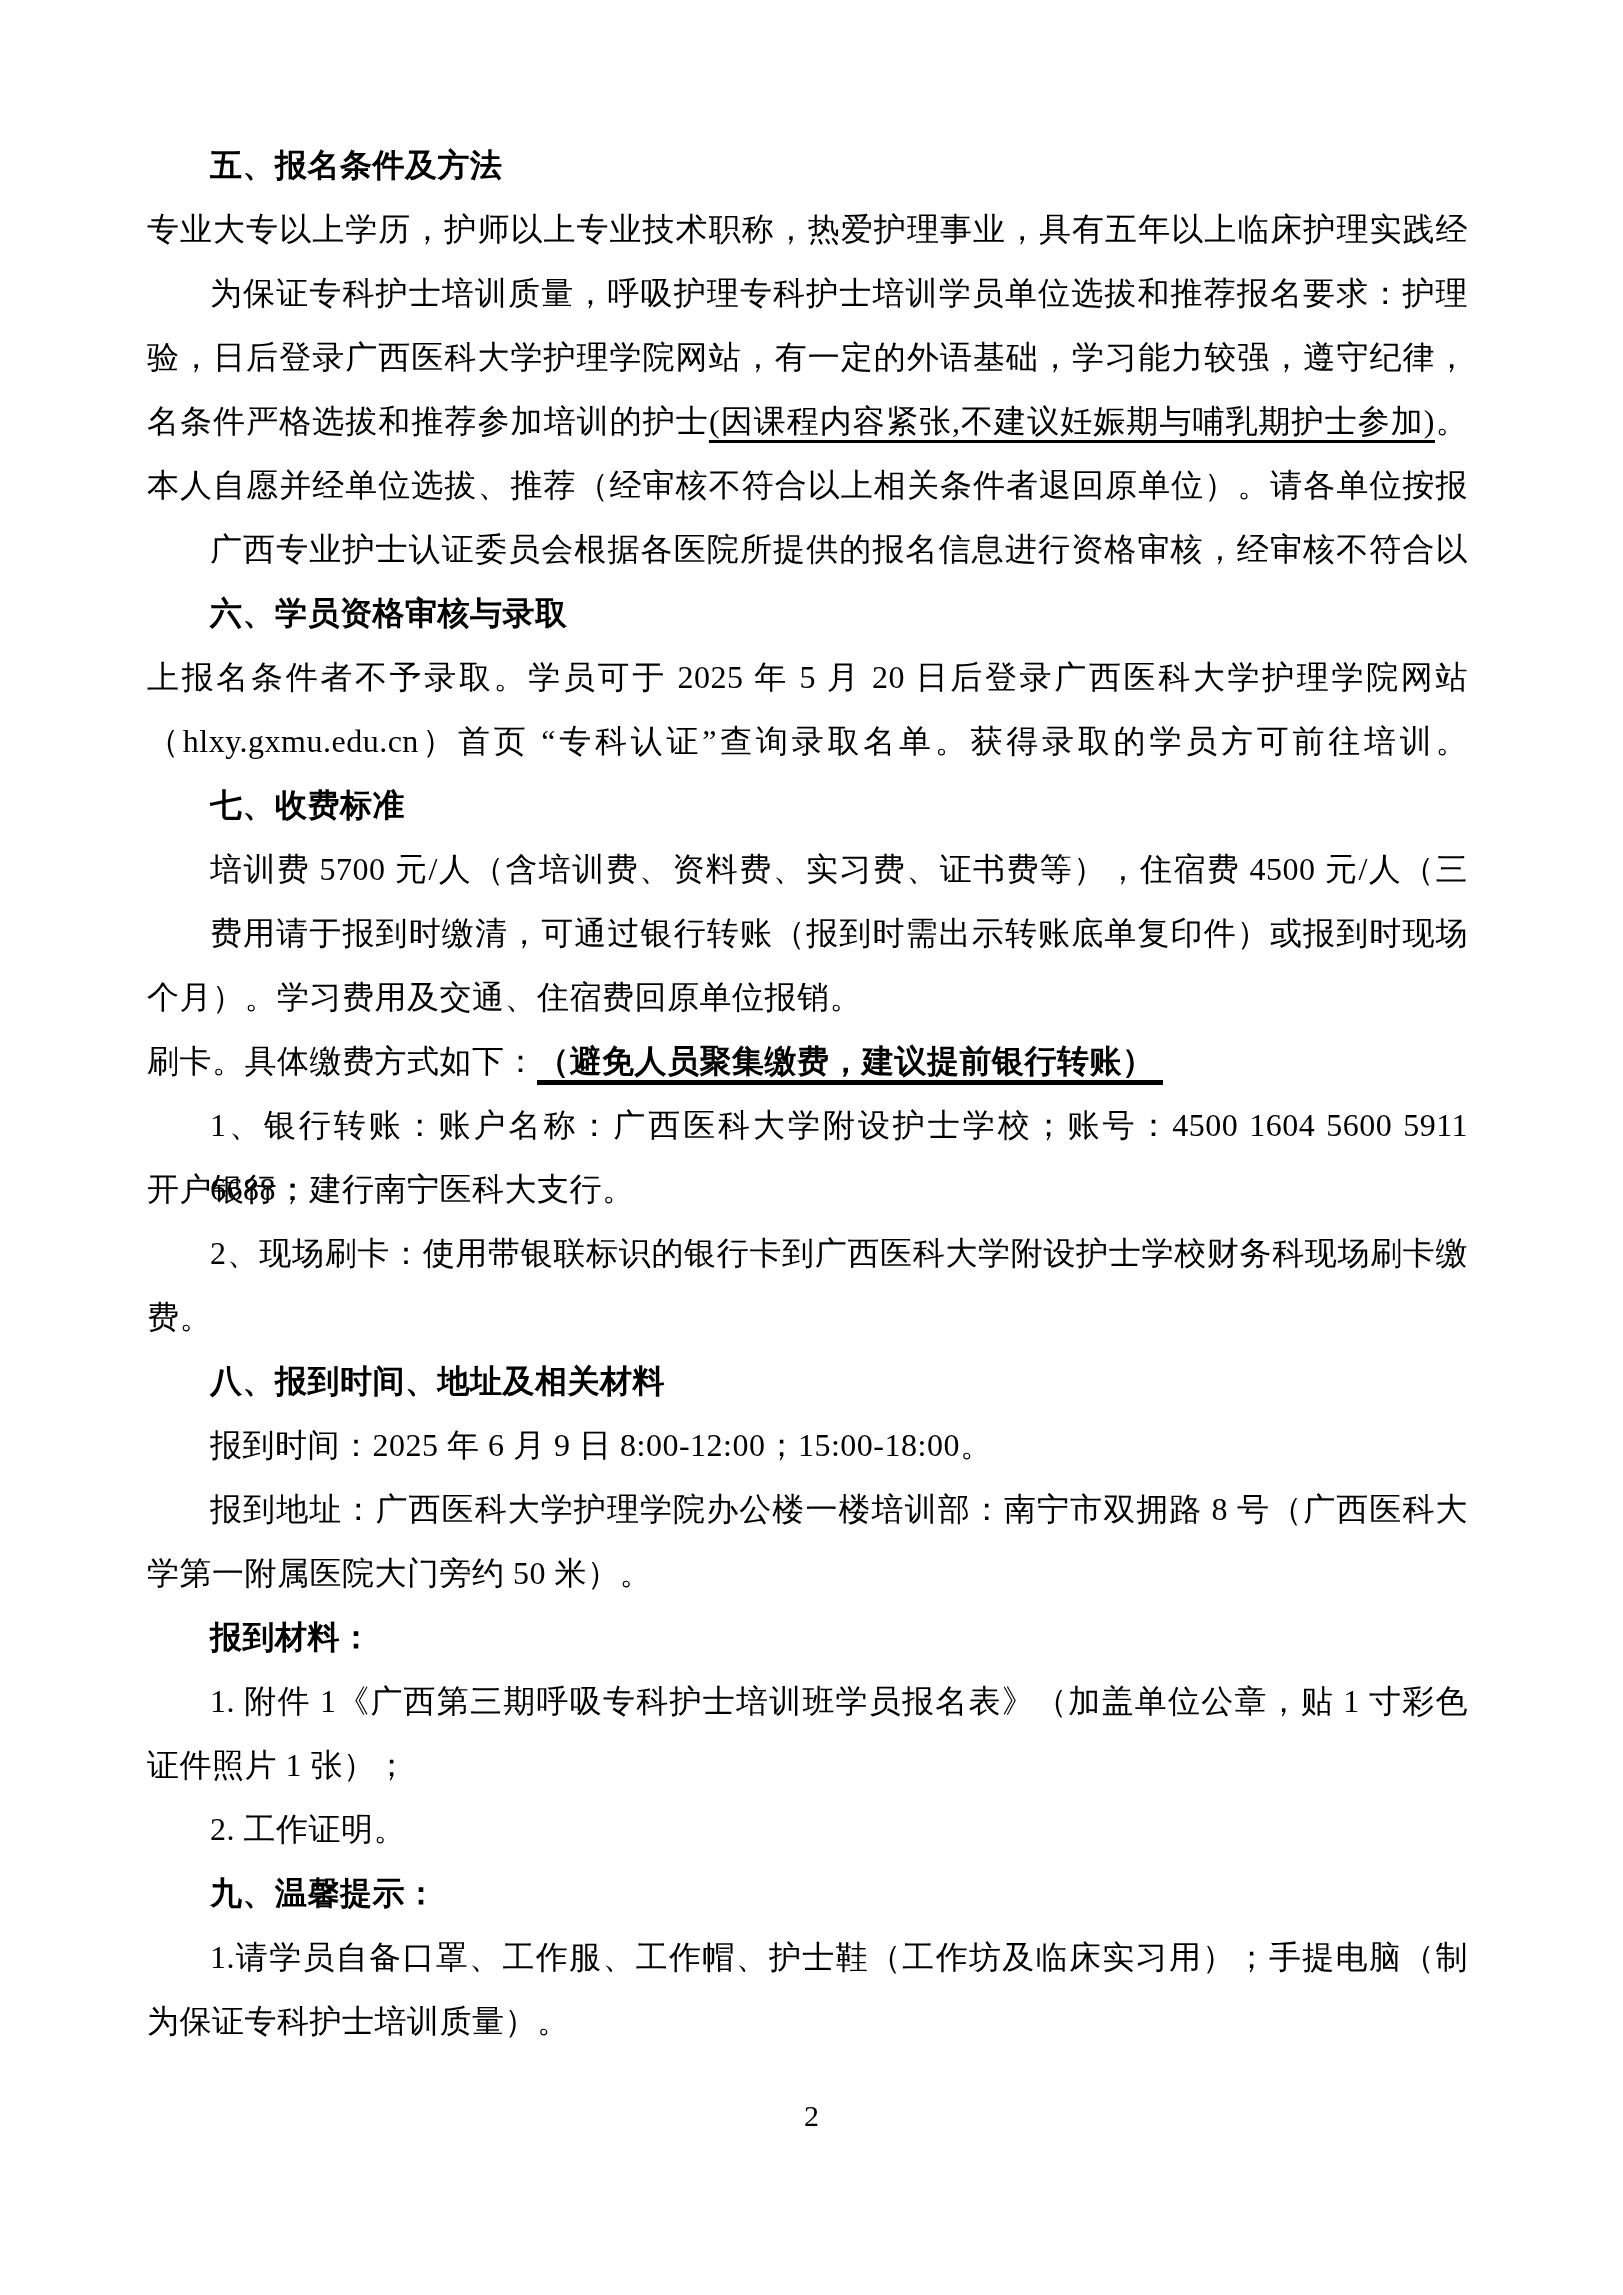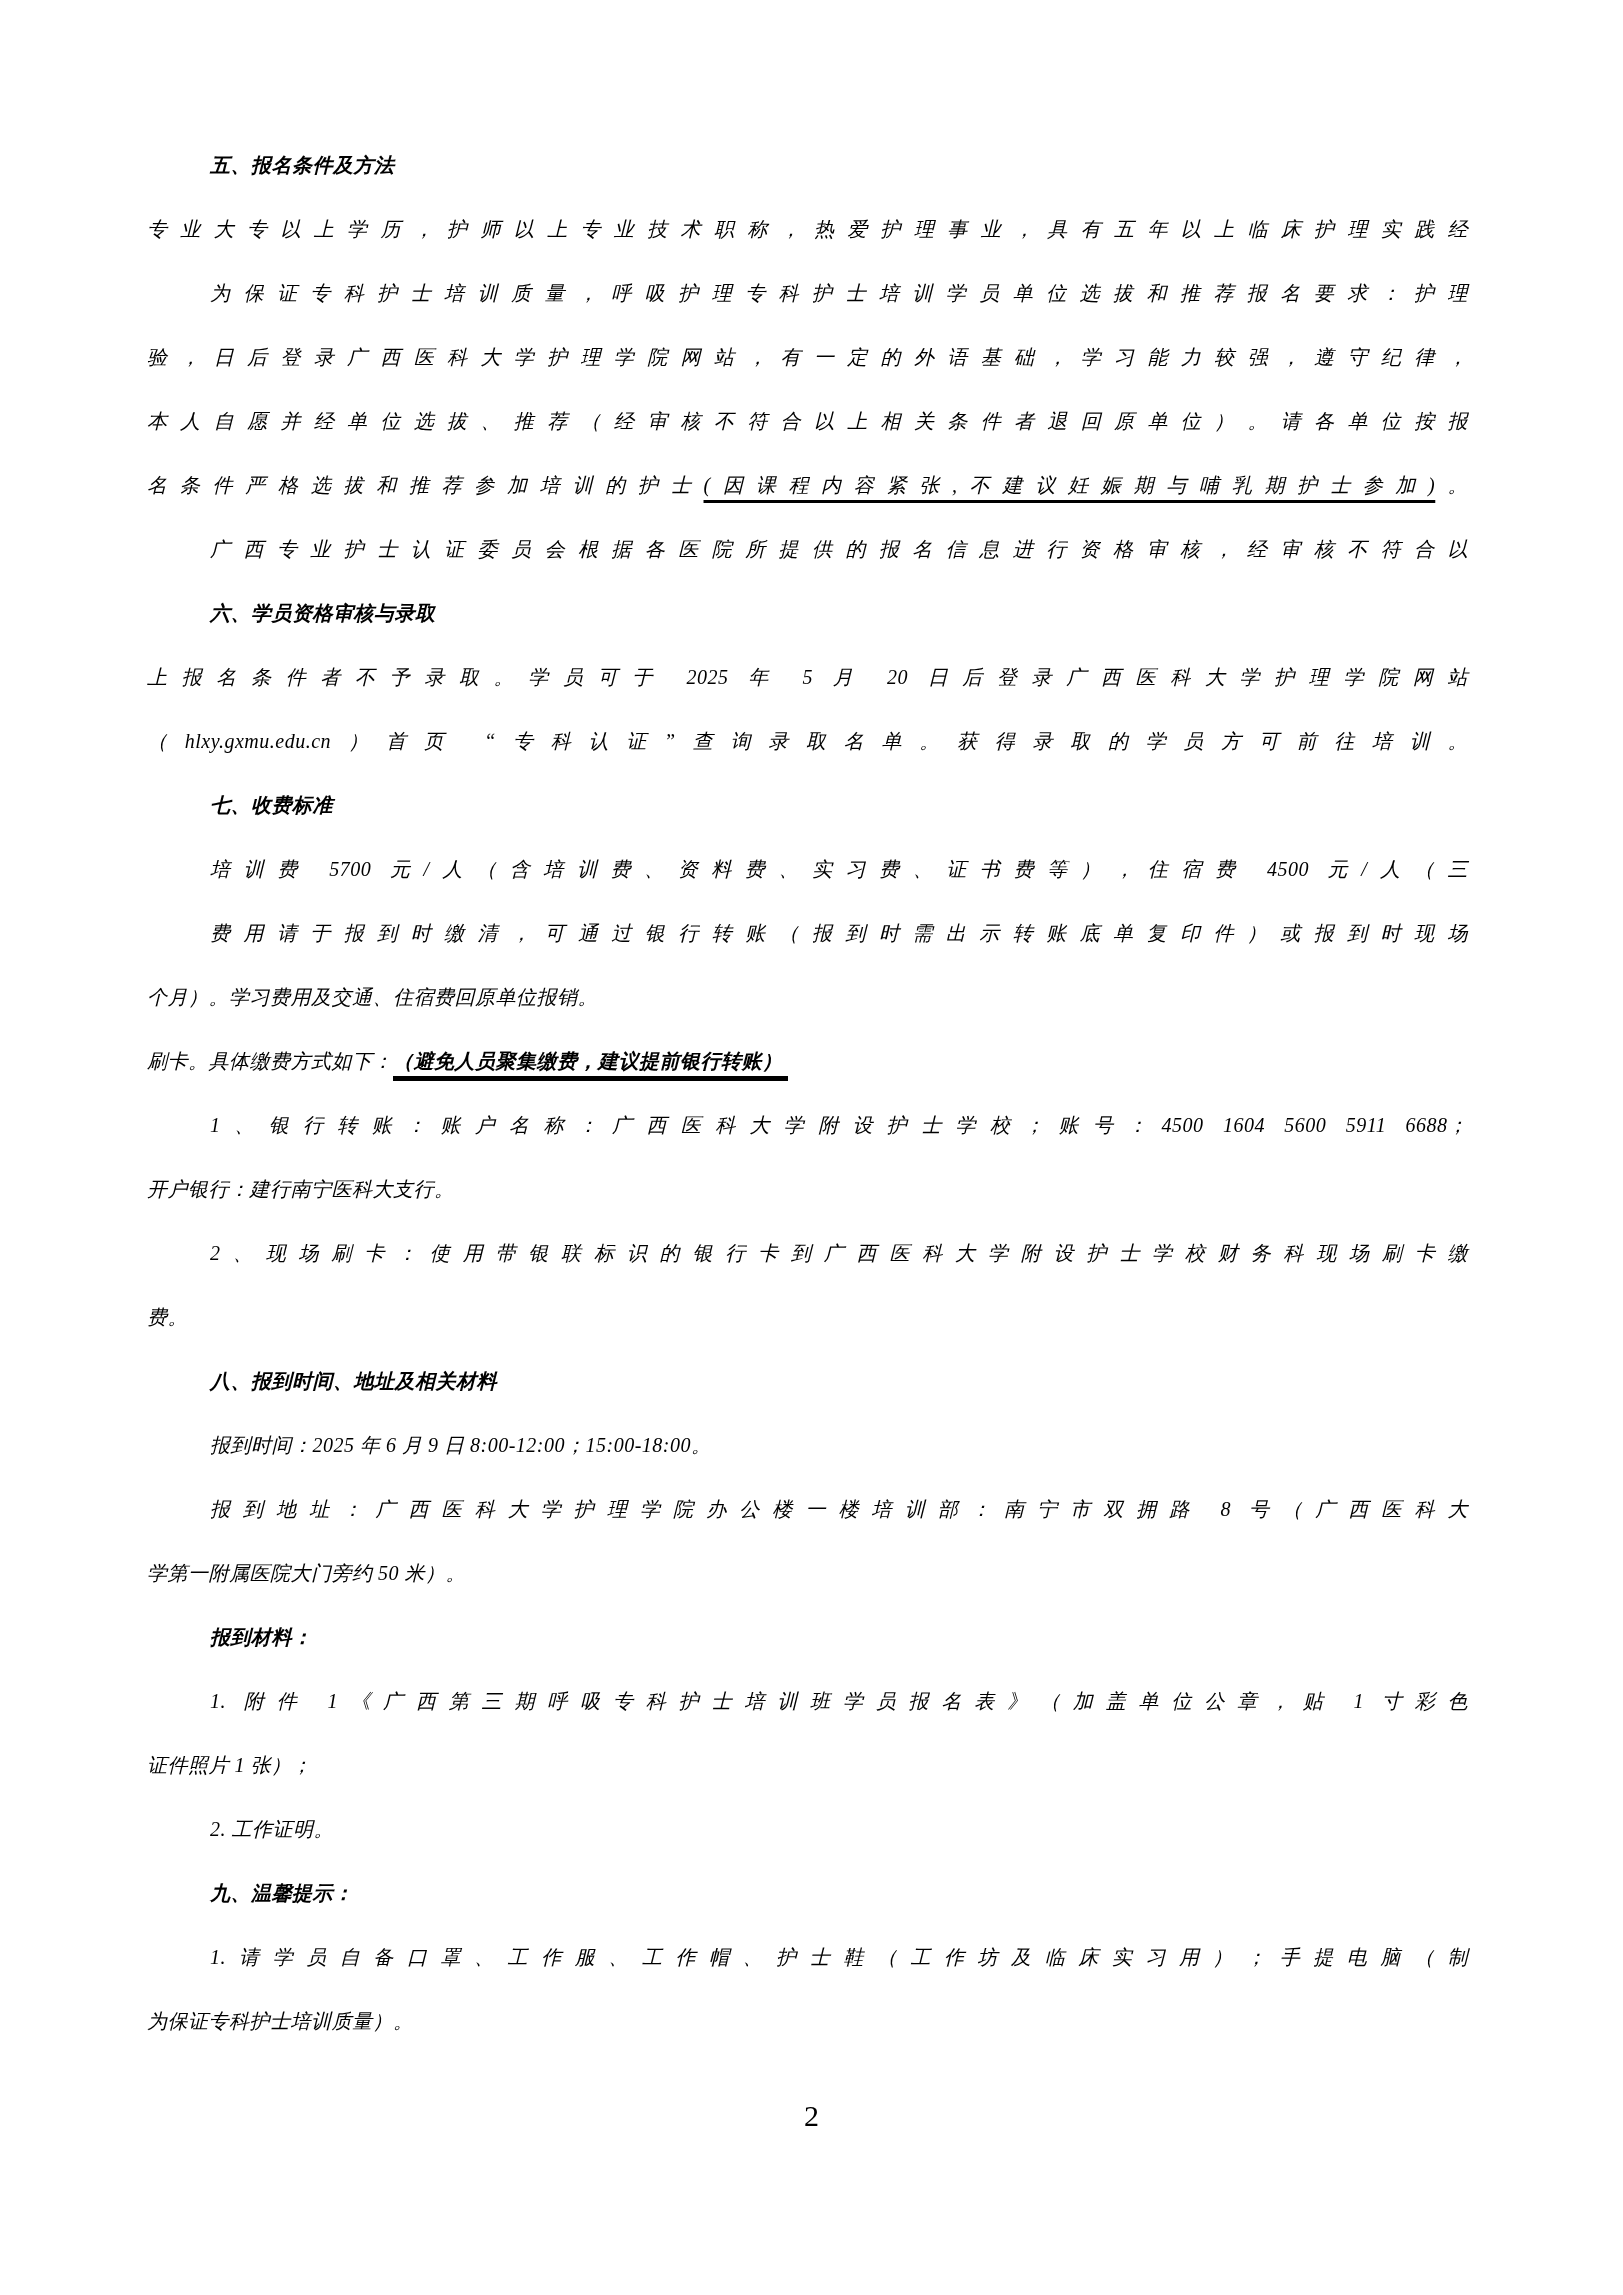--- a/index.html
+++ b/index.html
@@ -15,27 +15,26 @@
     font-family: "Liberation Serif", "DejaVu Serif", serif;
     overflow: hidden;
   }
   .doc {
     position: absolute;
     left: 147px;
     top: 133px;
     width: 1321px;
   }
   .line {
-    font-size: 20px;
+    font-size: 32px;
     line-height: 64px;
     height: 64px;
     text-align: left;
     white-space: pre-wrap;
     letter-spacing: 0.5px;
-    font-style: italic;
   }
   .line.j {
     text-align: justify;
     text-align-last: justify;
   }
   .line.ind {
     padding-left: 63px;
   }
   .line.b, .brun {
     font-weight: 700;
@@ -59,22 +58,22 @@
   }
 </style>
 </head>
 <body>
 
 <div class="doc">
     <div class="line b ind"><span>五、报名条件及方法</span></div>
     <div class="line j"><span>专业大专以上学历，护师以上专业技术职称，热爱护理事业，具有五年以上临床护理实践经</span></div>
     <div class="line j ind"><span>为保证专科护士培训质量，呼吸护理专科护士培训学员单位选拔和推荐报名要求：护理</span></div>
     <div class="line j"><span>验，日后登录广西医科大学护理学院网站，有一定的外语基础，学习能力较强，遵守纪律，</span></div>
+    <div class="line j"><span>名条件严格选拔和推荐参加培训的护士</span><span class="u">(因课程内容紧张,不建议妊娠期与哺乳期护士参加)</span><span>。</span></div>
     <div class="line j"><span>本人自愿并经单位选拔、推荐（经审核不符合以上相关条件者退回原单位）。请各单位按报</span></div>
-    <div class="line j"><span>名条件严格选拔和推荐参加培训的护士</span><span class="u">(因课程内容紧张,不建议妊娠期与哺乳期护士参加)</span><span>。</span></div>
     <div class="line j ind"><span>广西专业护士认证委员会根据各医院所提供的报名信息进行资格审核，经审核不符合以</span></div>
     <div class="line b ind"><span>六、学员资格审核与录取</span></div>
     <div class="line j"><span>上报名条件者不予录取。学员可于 2025 年 5 月 20 日后登录广西医科大学护理学院网站</span></div>
     <div class="line j"><span>（hlxy.gxmu.edu.cn）首页 “专科认证”查询录取名单。获得录取的学员方可前往培训。</span></div>
     <div class="line b ind"><span>七、收费标准</span></div>
     <div class="line j ind"><span>培训费 5700 元/人（含培训费、资料费、实习费、证书费等），住宿费 4500 元/人（三</span></div>
     <div class="line j ind"><span>费用请于报到时缴清，可通过银行转账（报到时需出示转账底单复印件）或报到时现场</span></div>
     <div class="line"><span>个月）。学习费用及交通、住宿费回原单位报销。</span></div>
     <div class="line"><span>刷卡。具体缴费方式如下：</span><span class="u brun">（避免人员聚集缴费，建议提前银行转账） </span></div>
     <div class="line j ind"><span>1、银行转账：账户名称：广西医科大学附设护士学校；账号：4500 1604 5600 5911 6688；</span></div>

